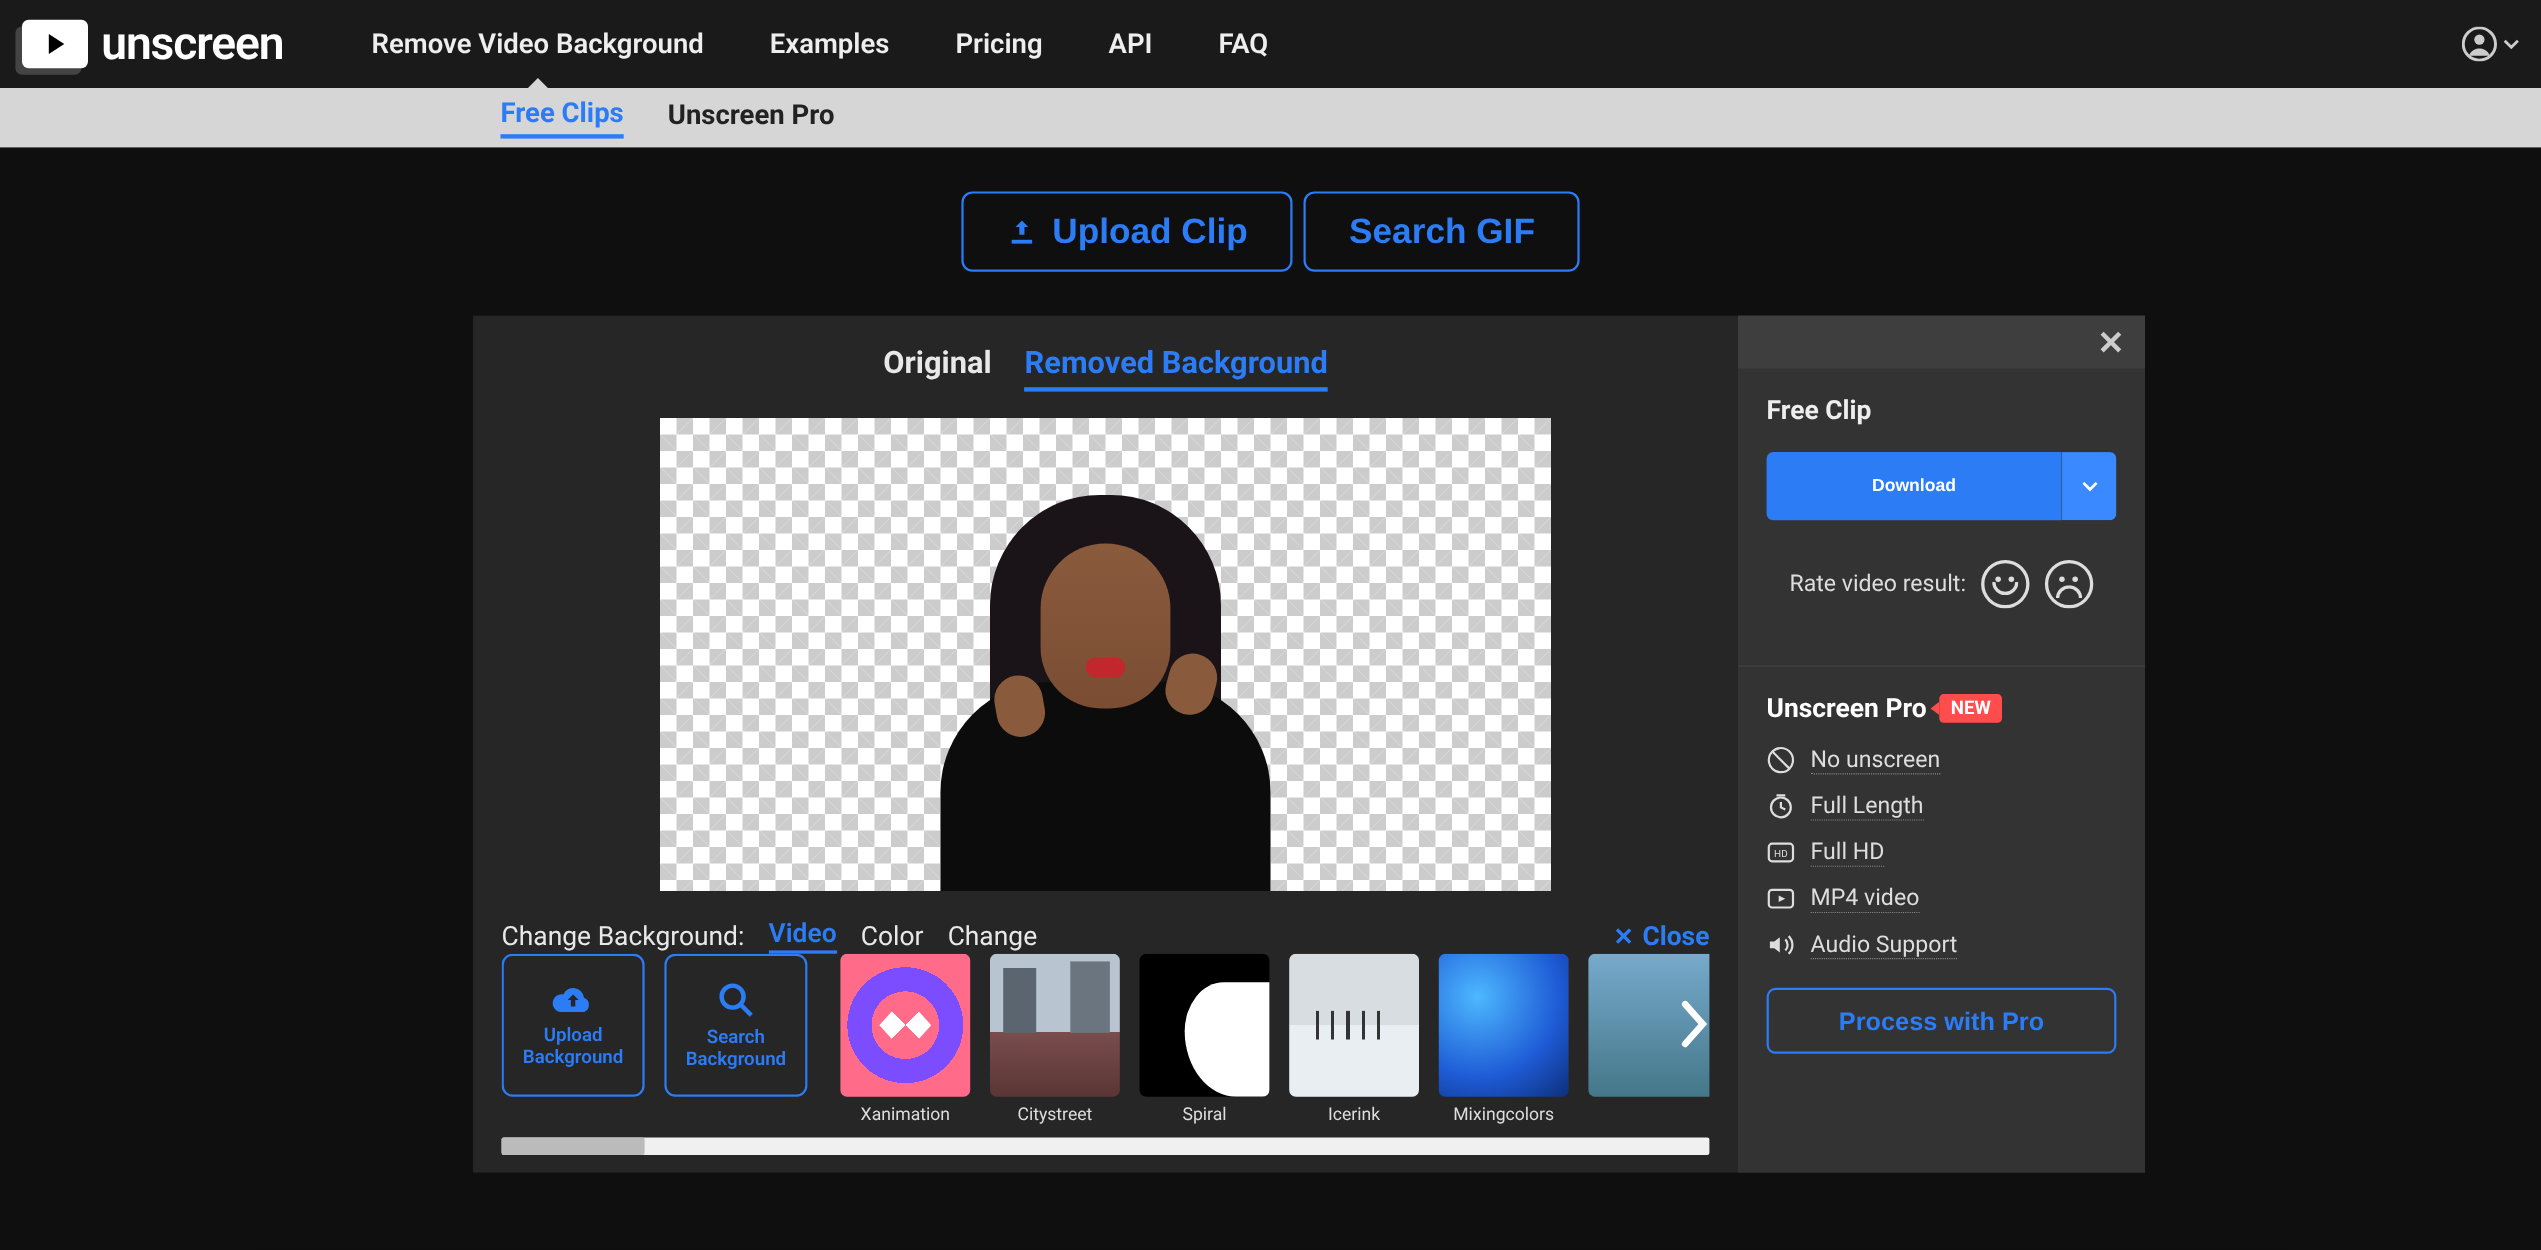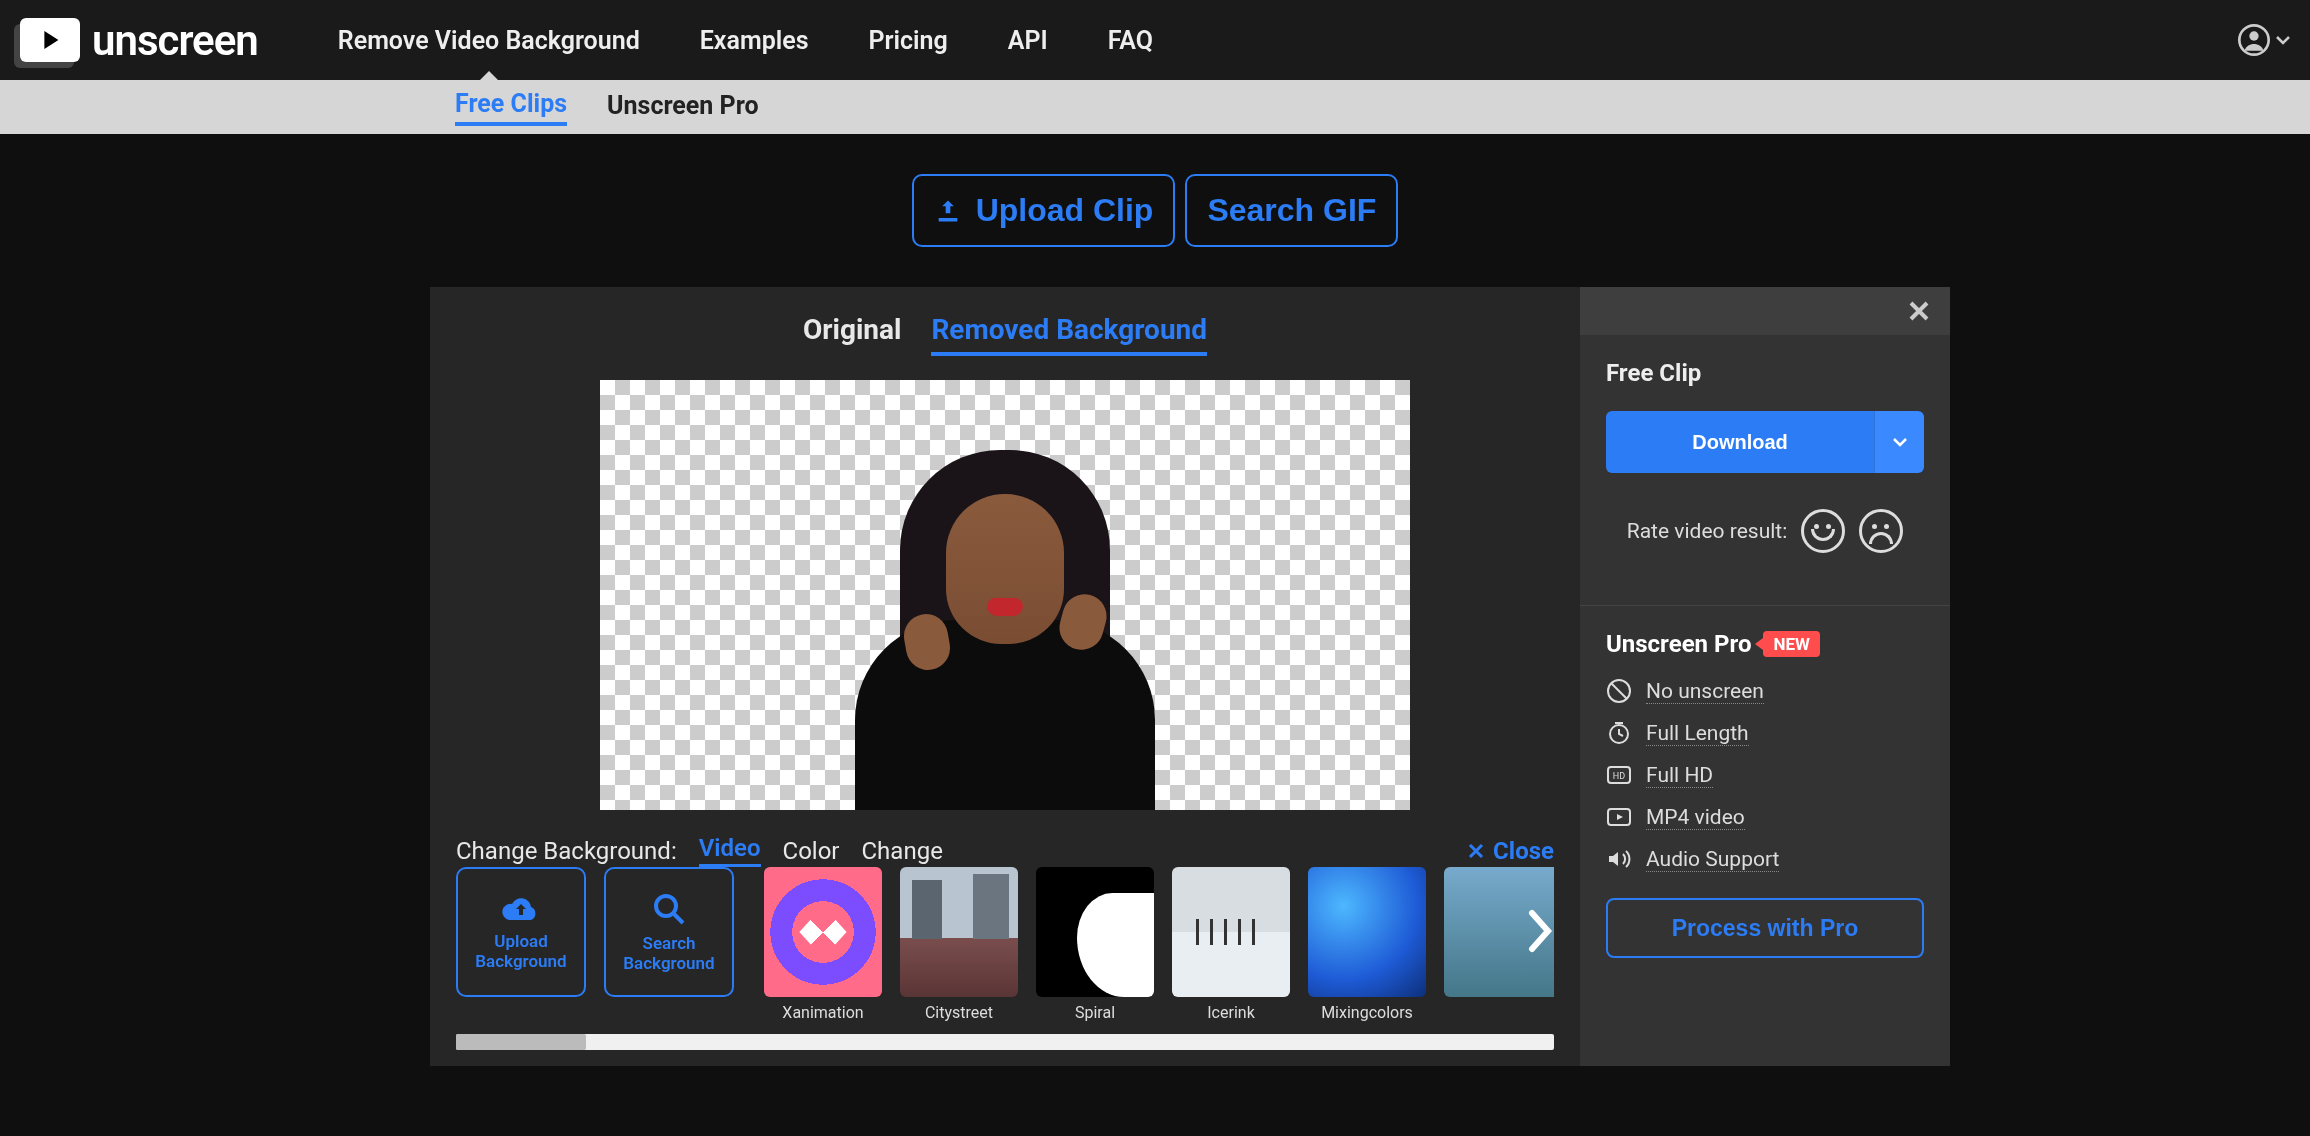--- a/index.html
+++ b/index.html
@@ -102,21 +102,21 @@
   justify-content: center;
   gap: 10px;
   padding: 40px 0 40px;
 }
 .action-btn {
   border: 2px solid #2b7cf5;
   color: #2b7cf5;
   background: transparent;
   font-size: 32px;
   font-weight: 700;
-  padding: 16px 20px;
+  padding: 16px 39px;
   border-radius: 10px;
   cursor: pointer;
   display: flex;
   align-items: center;
   gap: 14px;
 }
 .workspace {
   background: #262626;
   width: 1520px;
   margin-left: 430px;
@@ -347,21 +347,21 @@
   color: #eee;
 }
 .download-wrap {
   display: flex;
   margin-top: 24px;
 }
 .download-btn {
   flex: 1;
   background: #2b7cf5;
   color: #fff;
-  font-size: 20px;
+  font-size: 16px;
   font-weight: 700;
   border: none;
   height: 62px;
   border-radius: 6px 0 0 6px;
   cursor: pointer;
 }
 .download-caret {
   width: 50px;
   background: #3a89ff;
   border: none;

